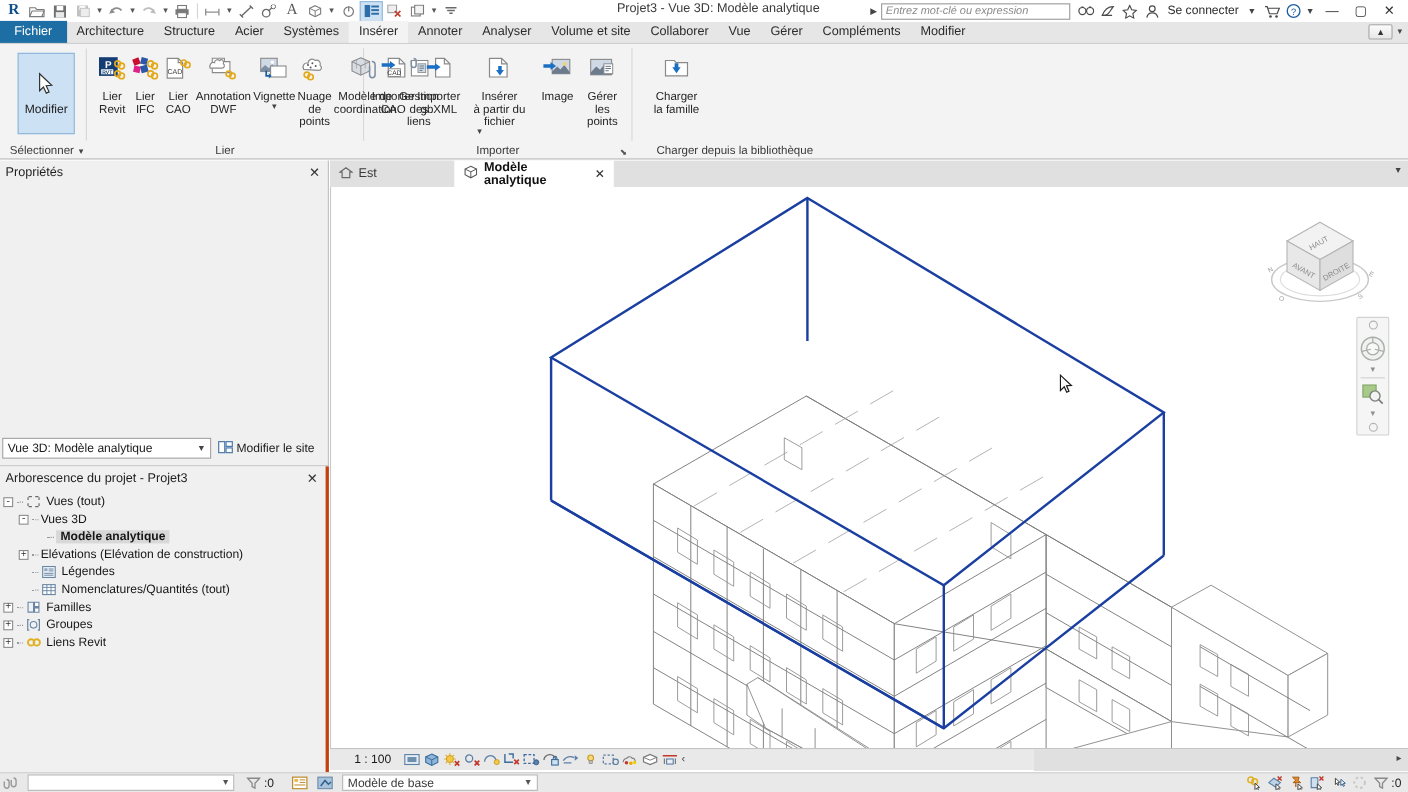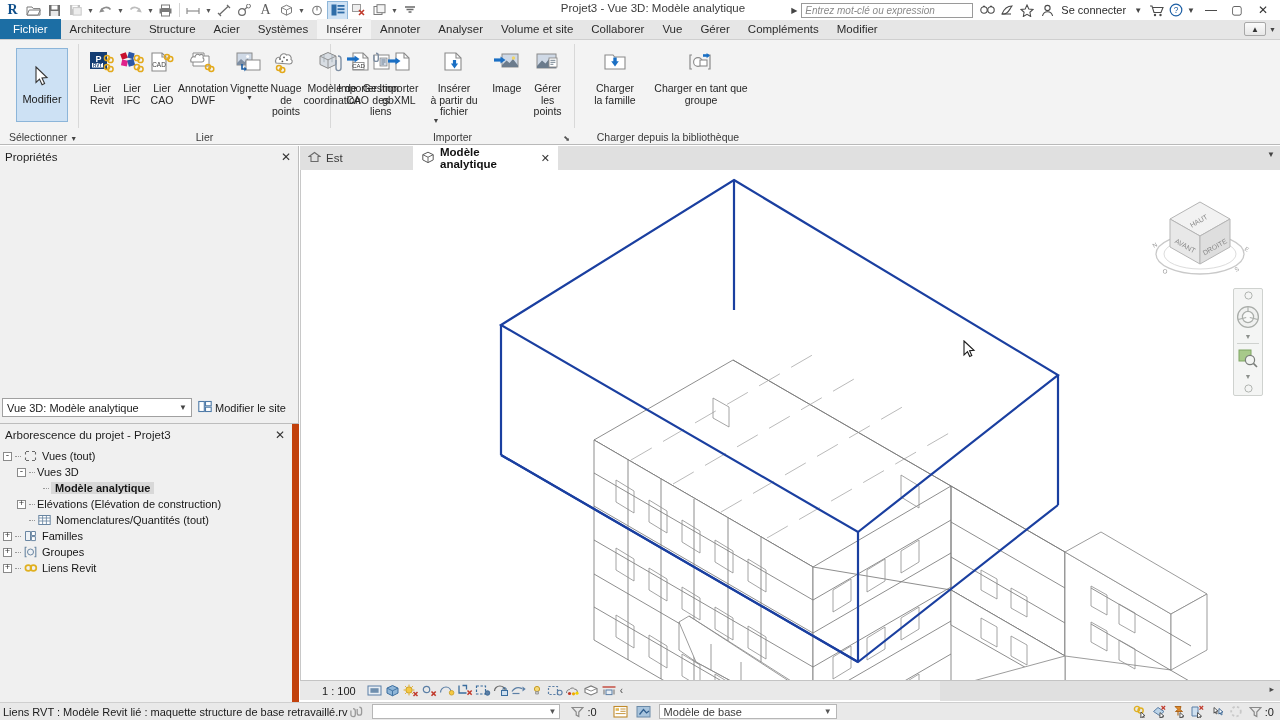--- a/index.html
+++ b/index.html
@@ -120,21 +120,21 @@
     padding: 0 0 0 4px; font-size: 11px; color: #1a1a1a;
   }
   .combo .arrow {
     margin-left: auto; width: 16px; height: 17px; display: flex; align-items: center;
     justify-content: center; font-size: 8px; color: #444;
   }
   .modify-type { display: flex; align-items: center; gap: 3px; margin-left: 6px; font-size: 11px; }
 
   .browser {
     position: absolute; left: 0; top: 424px; width: 299px; height: 278px;
-    background: #f0f0f0; border-right: 7px solid #c2410c;
+    background: #f0f0f0; border-right: 3px solid #c2410c;
   }
   .tree { padding: 2px 0 0 3px; }
   .tnode { display: flex; align-items: center; height: 16px; font-size: 11px; color: #161616; white-space: nowrap; }
   .texp {
     width: 9px; height: 9px; border: 1px solid #8a8a8a; background: #fff; color: #333;
     font-size: 9px; line-height: 7px; text-align: center; margin-right: 3px; flex: 0 0 auto;
     font-family: "Liberation Mono", monospace;
   }
   .tspace { width: 9px; margin-right: 3px; flex: 0 0 auto; }
   .tdash { width: 6px; border-top: 1px dotted #999; margin-right: 2px; flex:0 0 auto; }
@@ -610,33 +610,20 @@
           <span class="ico">
             <svg width="28" height="28" viewBox="0 0 28 28">
                 <path d="M4 5h8l1.6 2H24v12H4z" fill="#fff" stroke="#8a8a8a" stroke-width="1.1"></path>
                 <path d="M14 7.5v5" stroke="#1a6fc4" stroke-width="3.4"></path>
                 <path d="M10.2 11.2l3.8 5.3 3.8-5.3z" fill="#1a6fc4"></path>
               </svg>
           </span>
           <span class="lbl">Charger</span>
           <span class="lbl2">la famille</span>
         </div>
-        <div class="btn-big" style="width:112px;">
-          <span class="ico">
-            <svg width="30" height="28" viewBox="0 0 30 28">
-                <path d="M6 5h-2v14h2M22 5h2v14h-2" fill="none" stroke="#8a8a8a" stroke-width="1.2"></path>
-                <circle cx="12" cy="12" r="4.4" fill="#fff" stroke="#8a8a8a" stroke-width="1.1"></circle>
-                <rect x="14" y="10" width="7" height="6" fill="#fff" stroke="#8a8a8a" stroke-width="1.1"></rect>
-                <path d="M17 5.5h5.5" stroke="#1a6fc4" stroke-width="2.6"></path>
-                <path d="M20.6 3l3.4 2.6-3.4 2.6z" fill="#1a6fc4"></path>
-              </svg>
-          </span>
-          <span class="lbl">Charger en tant que</span>
-          <span class="lbl2">groupe</span>
-        </div>
       </div>
       <div class="rpanel-title">
         <span>Charger depuis la bibliothèque</span>
       </div>
     </div>
   </div>
 
   <div class="props">
     <div class="dock-head">
       <span>Propriétés</span>
@@ -683,20 +670,32 @@
         </div>
         <div class="tnode" style="padding-left: 28px;">
           <span class="tspace"></span>
           <span class="tdash"></span>
           <span class="tsel">Modèle analytique</span>
         </div>
         <div class="tnode" style="padding-left: 14px;">
           <span class="texp">+</span>
           <span class="tdash"></span>
           <span>Elévations (Elévation de construction)</span>
+        </div>
+        <div class="tnode" style="padding-left: 14px;">
+          <span class="tspace"></span>
+          <span class="tdash"></span>
+          <span class="tico">
+            <svg width="13" height="12" viewBox="0 0 13 12">
+              <rect x="0.8" y="1" width="11.4" height="10" fill="#eef2f6" stroke="#6a86a2" stroke-width="1"></rect>
+              <rect x="2.2" y="2.6" width="3" height="2.6" fill="#8fa9c2"></rect>
+              <path d="M6.2 3.3h4.4M6.2 5h4.4M2.2 7.2h8.4M2.2 8.9h8.4" stroke="#6a86a2" stroke-width="0.9"></path>
+            </svg>
+          </span>
+          <span>Légendes</span>
         </div>
         <div class="tnode" style="padding-left: 14px;">
           <span class="tspace"></span>
           <span class="tdash"></span>
           <span class="tico">
             <svg width="13" height="12" viewBox="0 0 13 12">
               <rect x="0.8" y="1.5" width="11.4" height="9" fill="#fff" stroke="#6a86a2" stroke-width="1"></rect>
               <path d="M0.8 4h11.4M0.8 7h11.4M4.6 1.5v9M8.4 1.5v9" stroke="#6a86a2" stroke-width="0.85"></path>
             </svg>
           </span>
@@ -1019,21 +1018,20 @@
       <svg width="16" height="13" viewBox="0 0 16 13">
           <path d="M1.5 3h13" stroke="#c0392b" stroke-width="1.3"></path>
           <path d="M3 5.5v5M13 5.5v5" stroke="#7a7a7a" stroke-width="1.1"></path>
           <rect x="5" y="6" width="6" height="4.6" fill="#e8eef4" stroke="#5b7fa6" stroke-width="1"></rect>
         </svg>
     </div>
     <span style="font-size:10px;color:#4a4a4a;padding-left:2px;">‹</span>
   </div>
 
   <div class="statusbar">
-    <span class="sb-text">Liens RVT : Modèle Revit lié : maquette structure de base retravaillé.rv</span>
     <span class="sb-ico">
       <svg width="15" height="13" viewBox="0 0 15 13">
           <path d="M4 3.6c1.6 0 2.3 1.2 2.3 2.4v3.4c0 1.3-1 2.2-2.2 2.2S1.9 10.7 1.9 9.4V5.4" fill="none" stroke="#9a9a9a" stroke-width="1.3"></path>
           <path d="M10.3 2.2c1.6 0 2.3 1.2 2.3 2.4v3.4c0 1.3-1 2.2-2.2 2.2S8.2 9.3 8.2 8V4" fill="none" stroke="#9a9a9a" stroke-width="1.3"></path>
         </svg>
     </span>
     <div class="sb-combo">
       <span style="padding-left:4px;"></span>
       <span class="arrow">▼</span>
     </div>

